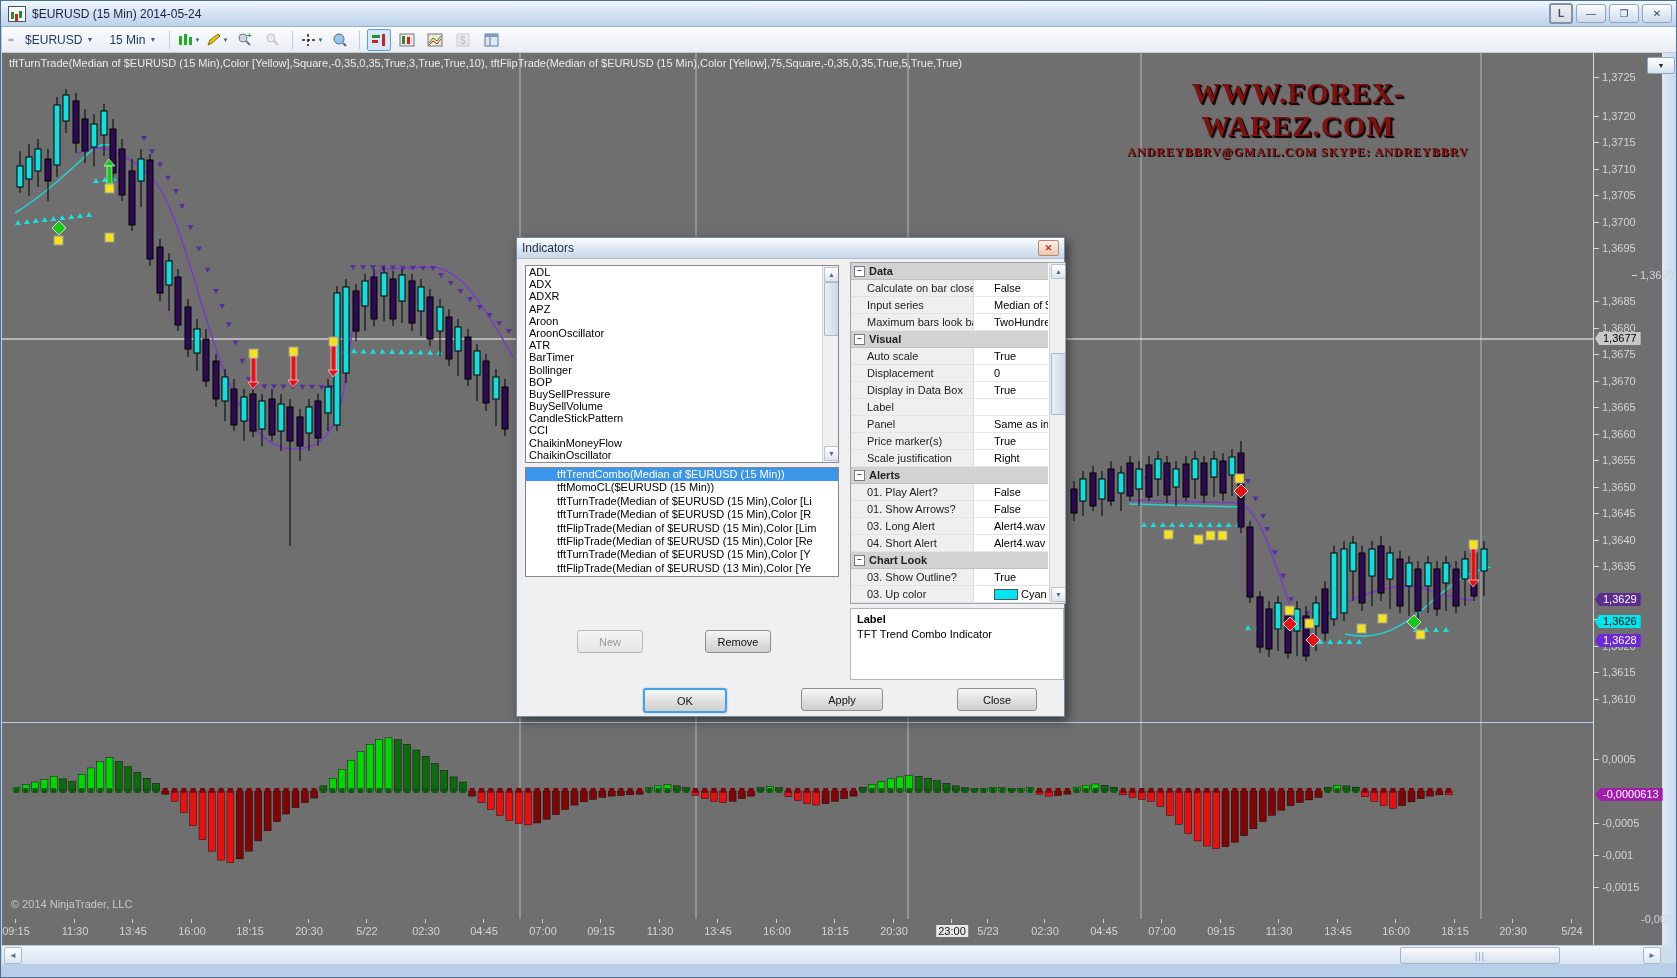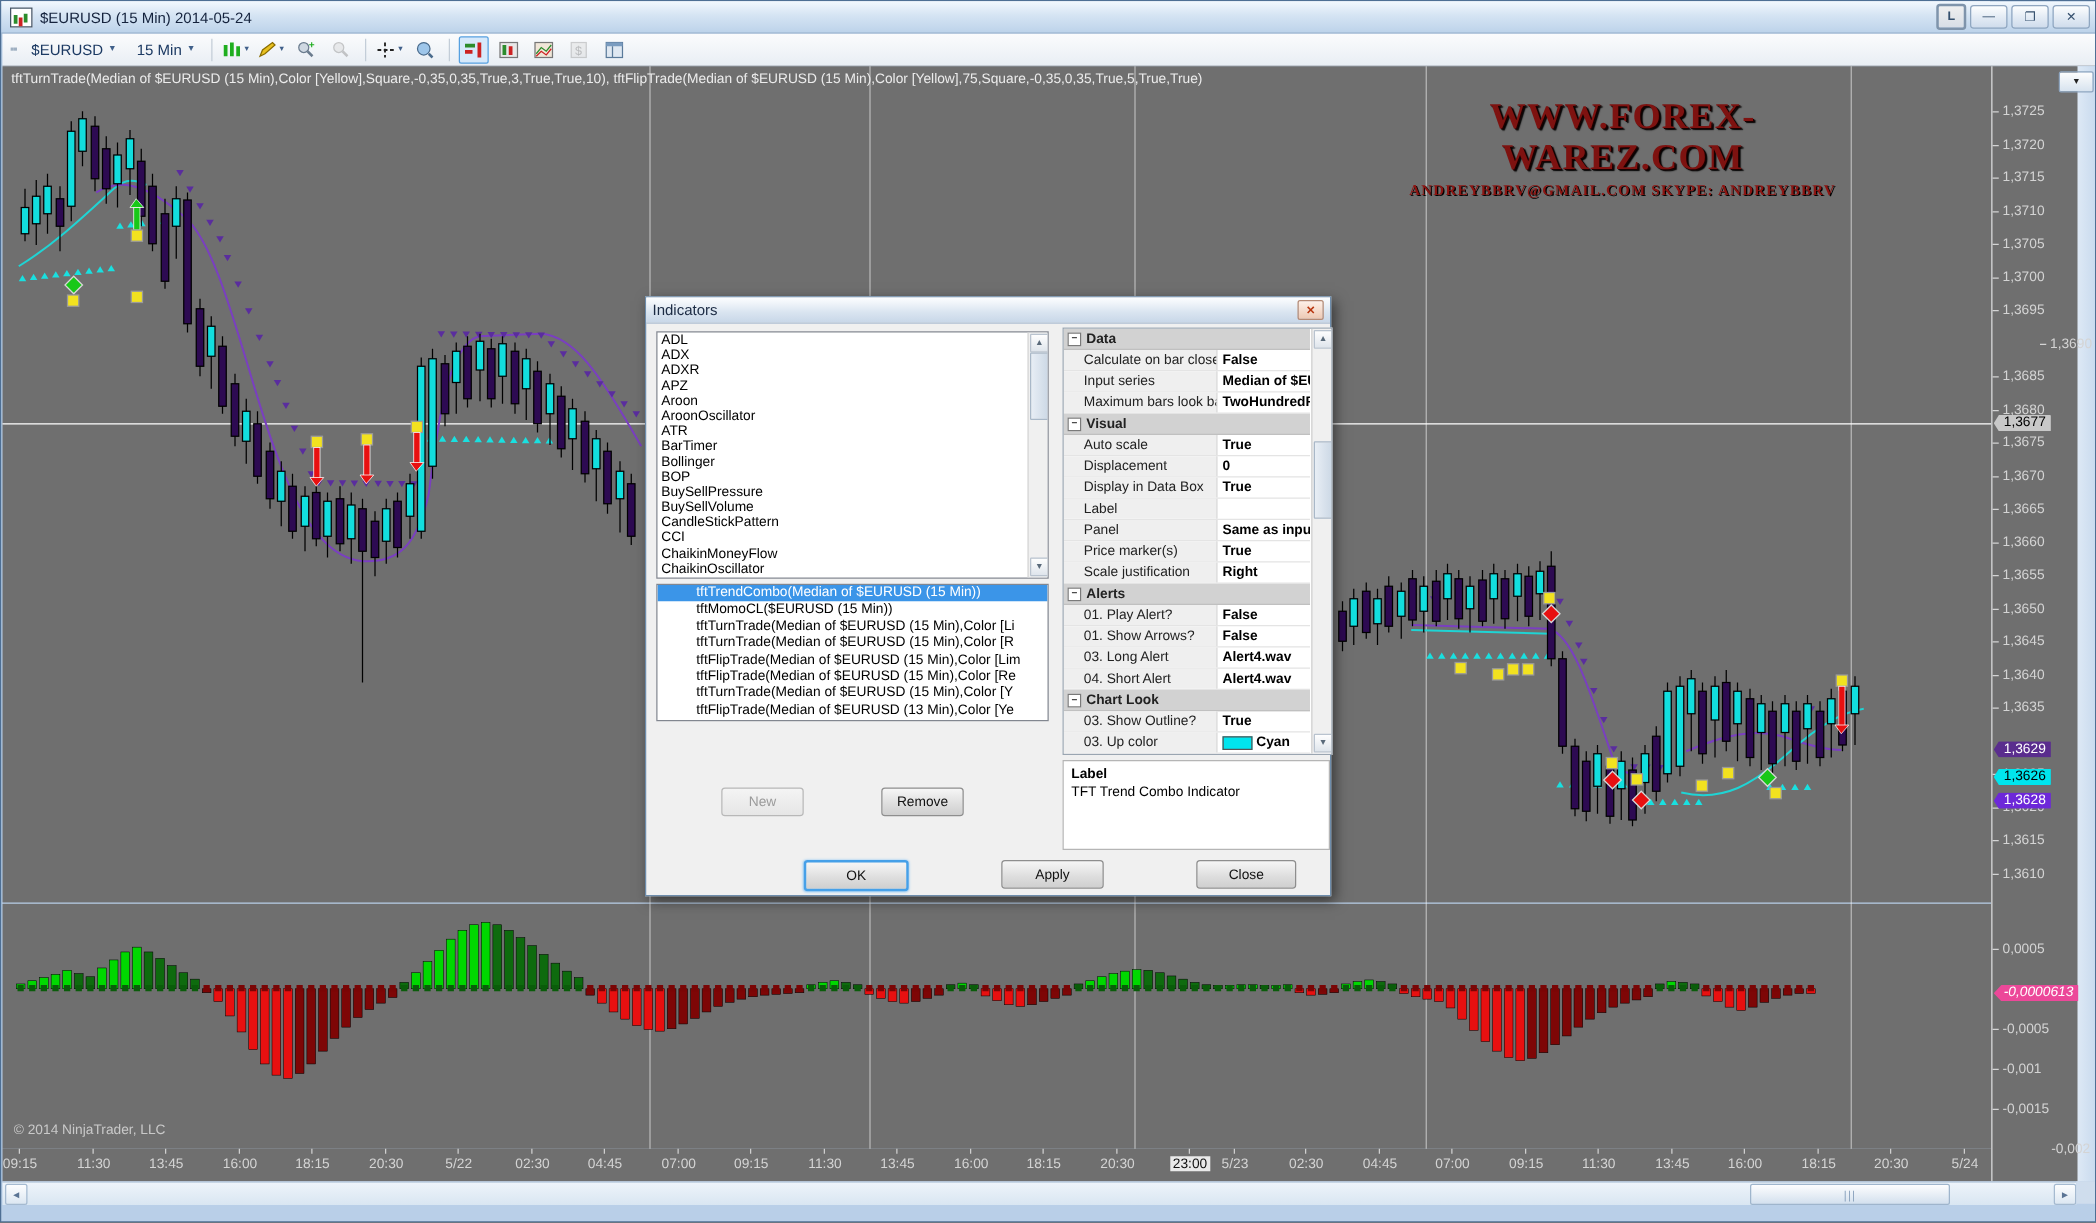--- a/index.html
+++ b/index.html
@@ -70,21 +70,21 @@
   .dlg-btn.default{border:2px solid #46a0e8;box-shadow:0 0 2px #7fc0f5;}
   .dlg-btn.disabled{color:#9b9b9b;border-color:#b8b8b8;background:linear-gradient(#f4f4f4,#e6e6e6);}
   
   #prop-grid{position:absolute;left:333px;top:24px;width:214px;height:340px;background:#fff;border:1px solid #9aa5b1;overflow:hidden;font-size:11px;}
   .pg-scroll{position:absolute;right:0;top:0;width:15px;height:100%;background:#f0f0f0;border-left:1px solid #d0d0d0;}
   .pg-row{display:flex;height:16px;line-height:16px;border-bottom:1px solid #e4e4e4;width:197px;}
   .pg-row.group{background:#d2d2d2;font-weight:bold;border-bottom:1px solid #c0c0c0;}
   .pg-exp{width:9px;height:9px;border:1px solid #7a7a7a;background:#fff;font-size:8px;line-height:7px;text-align:center;margin:3px 4px 0 3px;color:#333;}
   .pg-label{width:106px;padding-left:4px;background:#efefef;border-right:1px solid #dcdcdc;white-space:nowrap;overflow:hidden;color:#222;}
   .pg-row.group .pg-label{background:transparent;border-right:none;width:auto;padding-left:0;}
-  .pg-value{flex:1;padding-left:4px;font-weight:bold;white-space:nowrap;overflow:hidden;color:#000;display:flex;align-items:center;gap:3px;}
+  .pg-value{flex:1;padding-left:20px;font-weight:normal;white-space:nowrap;overflow:hidden;color:#000;display:flex;align-items:center;gap:3px;}
   .pg-swatch{display:inline-block;width:22px;height:9px;border:1px solid #555;}
   #label-box{position:absolute;left:333px;top:370px;width:214px;height:72px;background:#fff;border:1px solid #b5b5b5;box-sizing:border-box;padding:4px 6px;font-size:11px;}
   #label-box .lb-h{font-weight:bold;margin-bottom:3px;}
 </style>
 </head>
 <body>
 
 <div id="window">
 
   <div class="titlebar">
@@ -916,21 +916,21 @@
       <rect x="1389.4" y="787" width="5" height="5" fill="#7a0505"></rect>
       <rect x="1398.7" y="787" width="5" height="5" fill="#7a0505"></rect>
       <rect x="1408" y="787" width="5" height="5" fill="#7a0505"></rect>
       <rect x="1417.3000000000002" y="787" width="5" height="5" fill="#7a0505"></rect>
       <rect x="1426.6000000000001" y="787" width="5" height="5" fill="#7a0505"></rect>
       <rect x="1435.9" y="787" width="5" height="5" fill="#7a0505"></rect>
       <rect x="1445.2" y="787" width="5" height="5" fill="#7a0505"></rect>
     </svg>
 
   <div id="price-axis">
-      <div class="ptick" style="top: 30px;">
+      <div class="ptick" style="top: 18px;">
         <div class="dash"></div>
         <span>1,3725</span>
       </div>
       <div class="ptick" style="top: 57px;">
         <div class="dash"></div>
         <span>1,3720</span>
       </div>
       <div class="ptick" style="top: 83px;">
         <div class="dash"></div>
         <span>1,3715</span>
@@ -1032,21 +1032,21 @@
         <span>-0,001</span>
       </div>
       <div class="ptick" style="top: 828px;">
         <div class="dash"></div>
         <span>-0,0015</span>
       </div>
       <div class="ptick" style="top: 860px; gap: 44px;">
         <div class="dash"></div>
         <span>-0,002</span>
       </div>
-      <div class="ptag" style="top: 735px; background: #ec4899; color: rgb(255, 255, 255); font-style: italic;">-0,0000613</div>
+      <div class="ptag" style="top: 735px; background: #a21caf; color: rgb(255, 255, 255);">-0,0000613</div>
     </div>
   <div id="axis-menu-btn">
       <span>▼</span>
     </div>
   <div id="vscroll"></div>
 
   <div id="hscroll">
     <div class="sb-btn" style="left:2px">◄</div>
     <div id="sb-thumb">|||</div>
     <div class="sb-btn" style="left:1641px">►</div>

